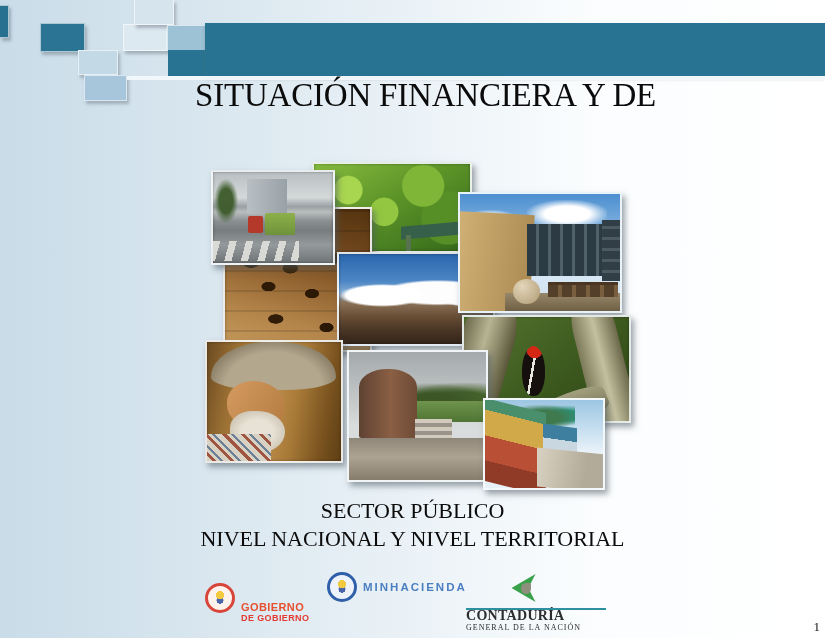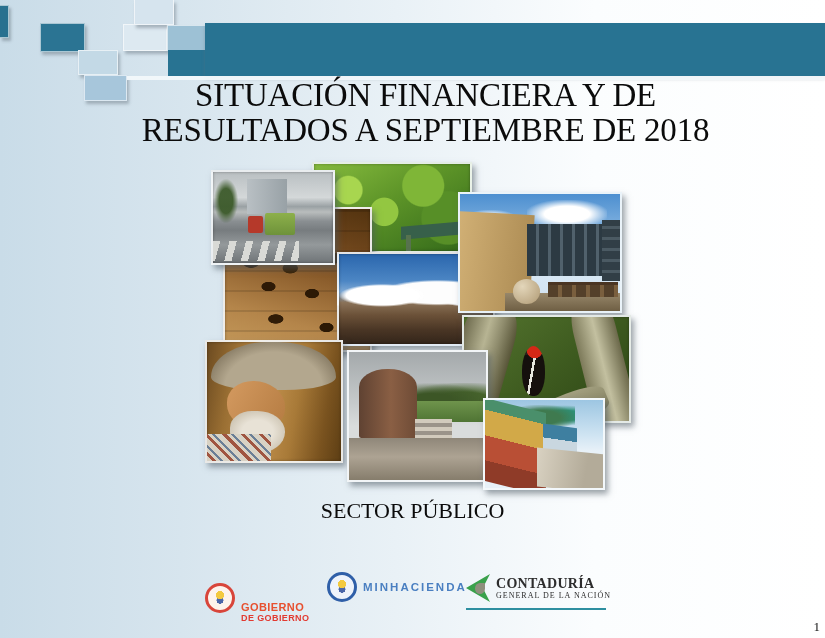--- a/index.html
+++ b/index.html
@@ -134,21 +134,20 @@
   <div class="sq sq-d"></div>
   <div class="sq sq-e"></div>
   <div class="sq sq-f"></div>
   <div class="sq sq-g"></div>
   <div class="band-step"></div>
   <div class="band"></div>
   <div class="band-light"></div>
 
   <div class="title">
     <div>SITUACIÓN FINANCIERA Y DE</div>
-    <div>RESULTADOS A SEPTIEMBRE DE 2018</div>
   </div>
 
   <div class="photo" id="p-tree" title="Green tree canopy">
     <div class="tr-pav"></div>
     <div class="tr-post"></div>
   </div>
   <div class="photo" id="p-coffee" title="Coffee beans on wood"></div>
   <div class="photo" id="p-street" title="City street with green and red buses">
     <div class="st-bldg"></div>
     <div class="st-tree"></div>
@@ -191,34 +190,35 @@
   <div class="photo" id="p-cartagena" title="Colorful colonial street">
     <div class="ca-sky"></div>
     <div class="ca-balcony"></div>
     <div class="ca-wall"></div>
     <div class="ca-wall2"></div>
     <div class="ca-road"></div>
   </div>
 
   <div class="subtitle">
     <div>SECTOR PÚBLICO</div>
+    <div>NIVEL NACIONAL Y NIVEL TERRITORIAL</div>
   </div>
 
   <div class="logo" style="left:205px;top:572px;">
     <div class="seal seal-red"></div>
     <div>
       <div class="gob-l1">GOBIERNO</div>
       <div class="gob-l2">DE GOBIERNO</div>
     </div>
   </div>
   <div class="logo" style="left:327px;top:572px;">
     <div class="seal seal-blue"></div>
     <div class="mh-label">MINHACIENDA</div>
   </div>
-  <div class="logo" style="left:466px;top:574px;">
+  <div class="logo" style="left:466px;top:574px;flex-direction:column;">
     <div class="cg-icon"></div>
     <div>
       <div class="cg-l1">CONTADURÍA</div>
       <div class="cg-l2">GENERAL DE LA NACIÓN</div>
     </div>
   </div>
   <div class="cg-underline"></div>
 
   <div class="page-number">1</div>
 

